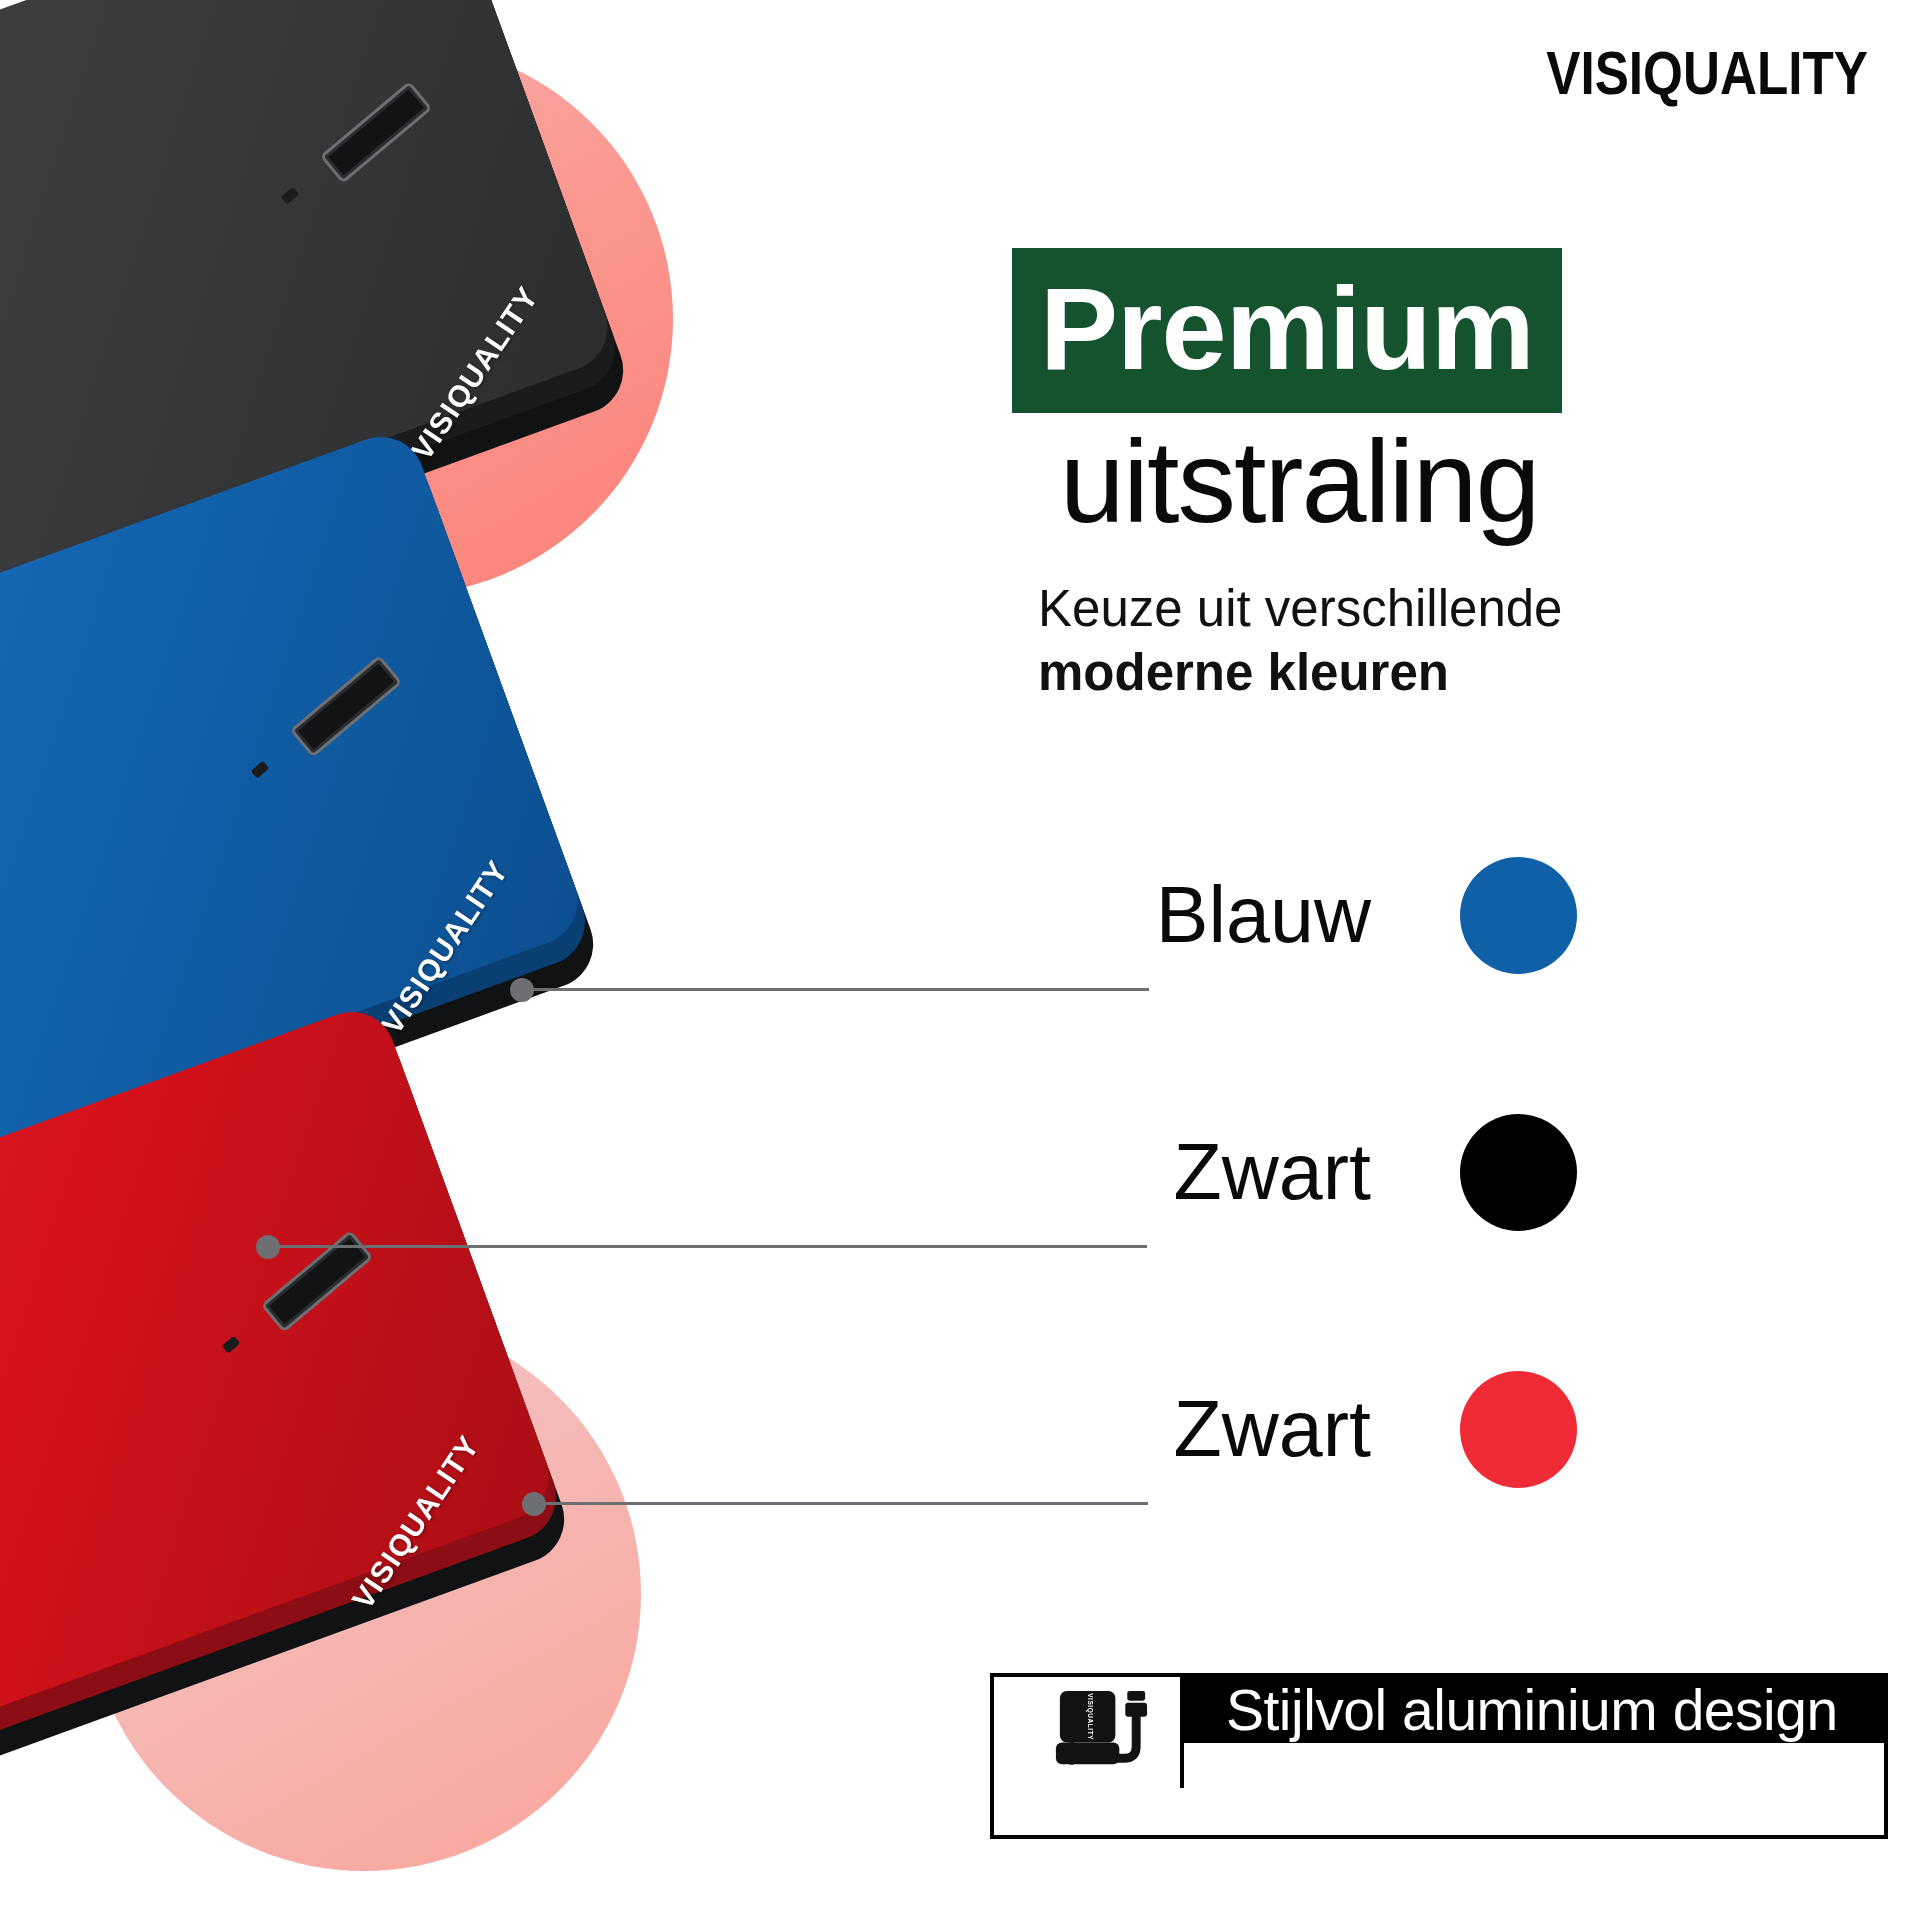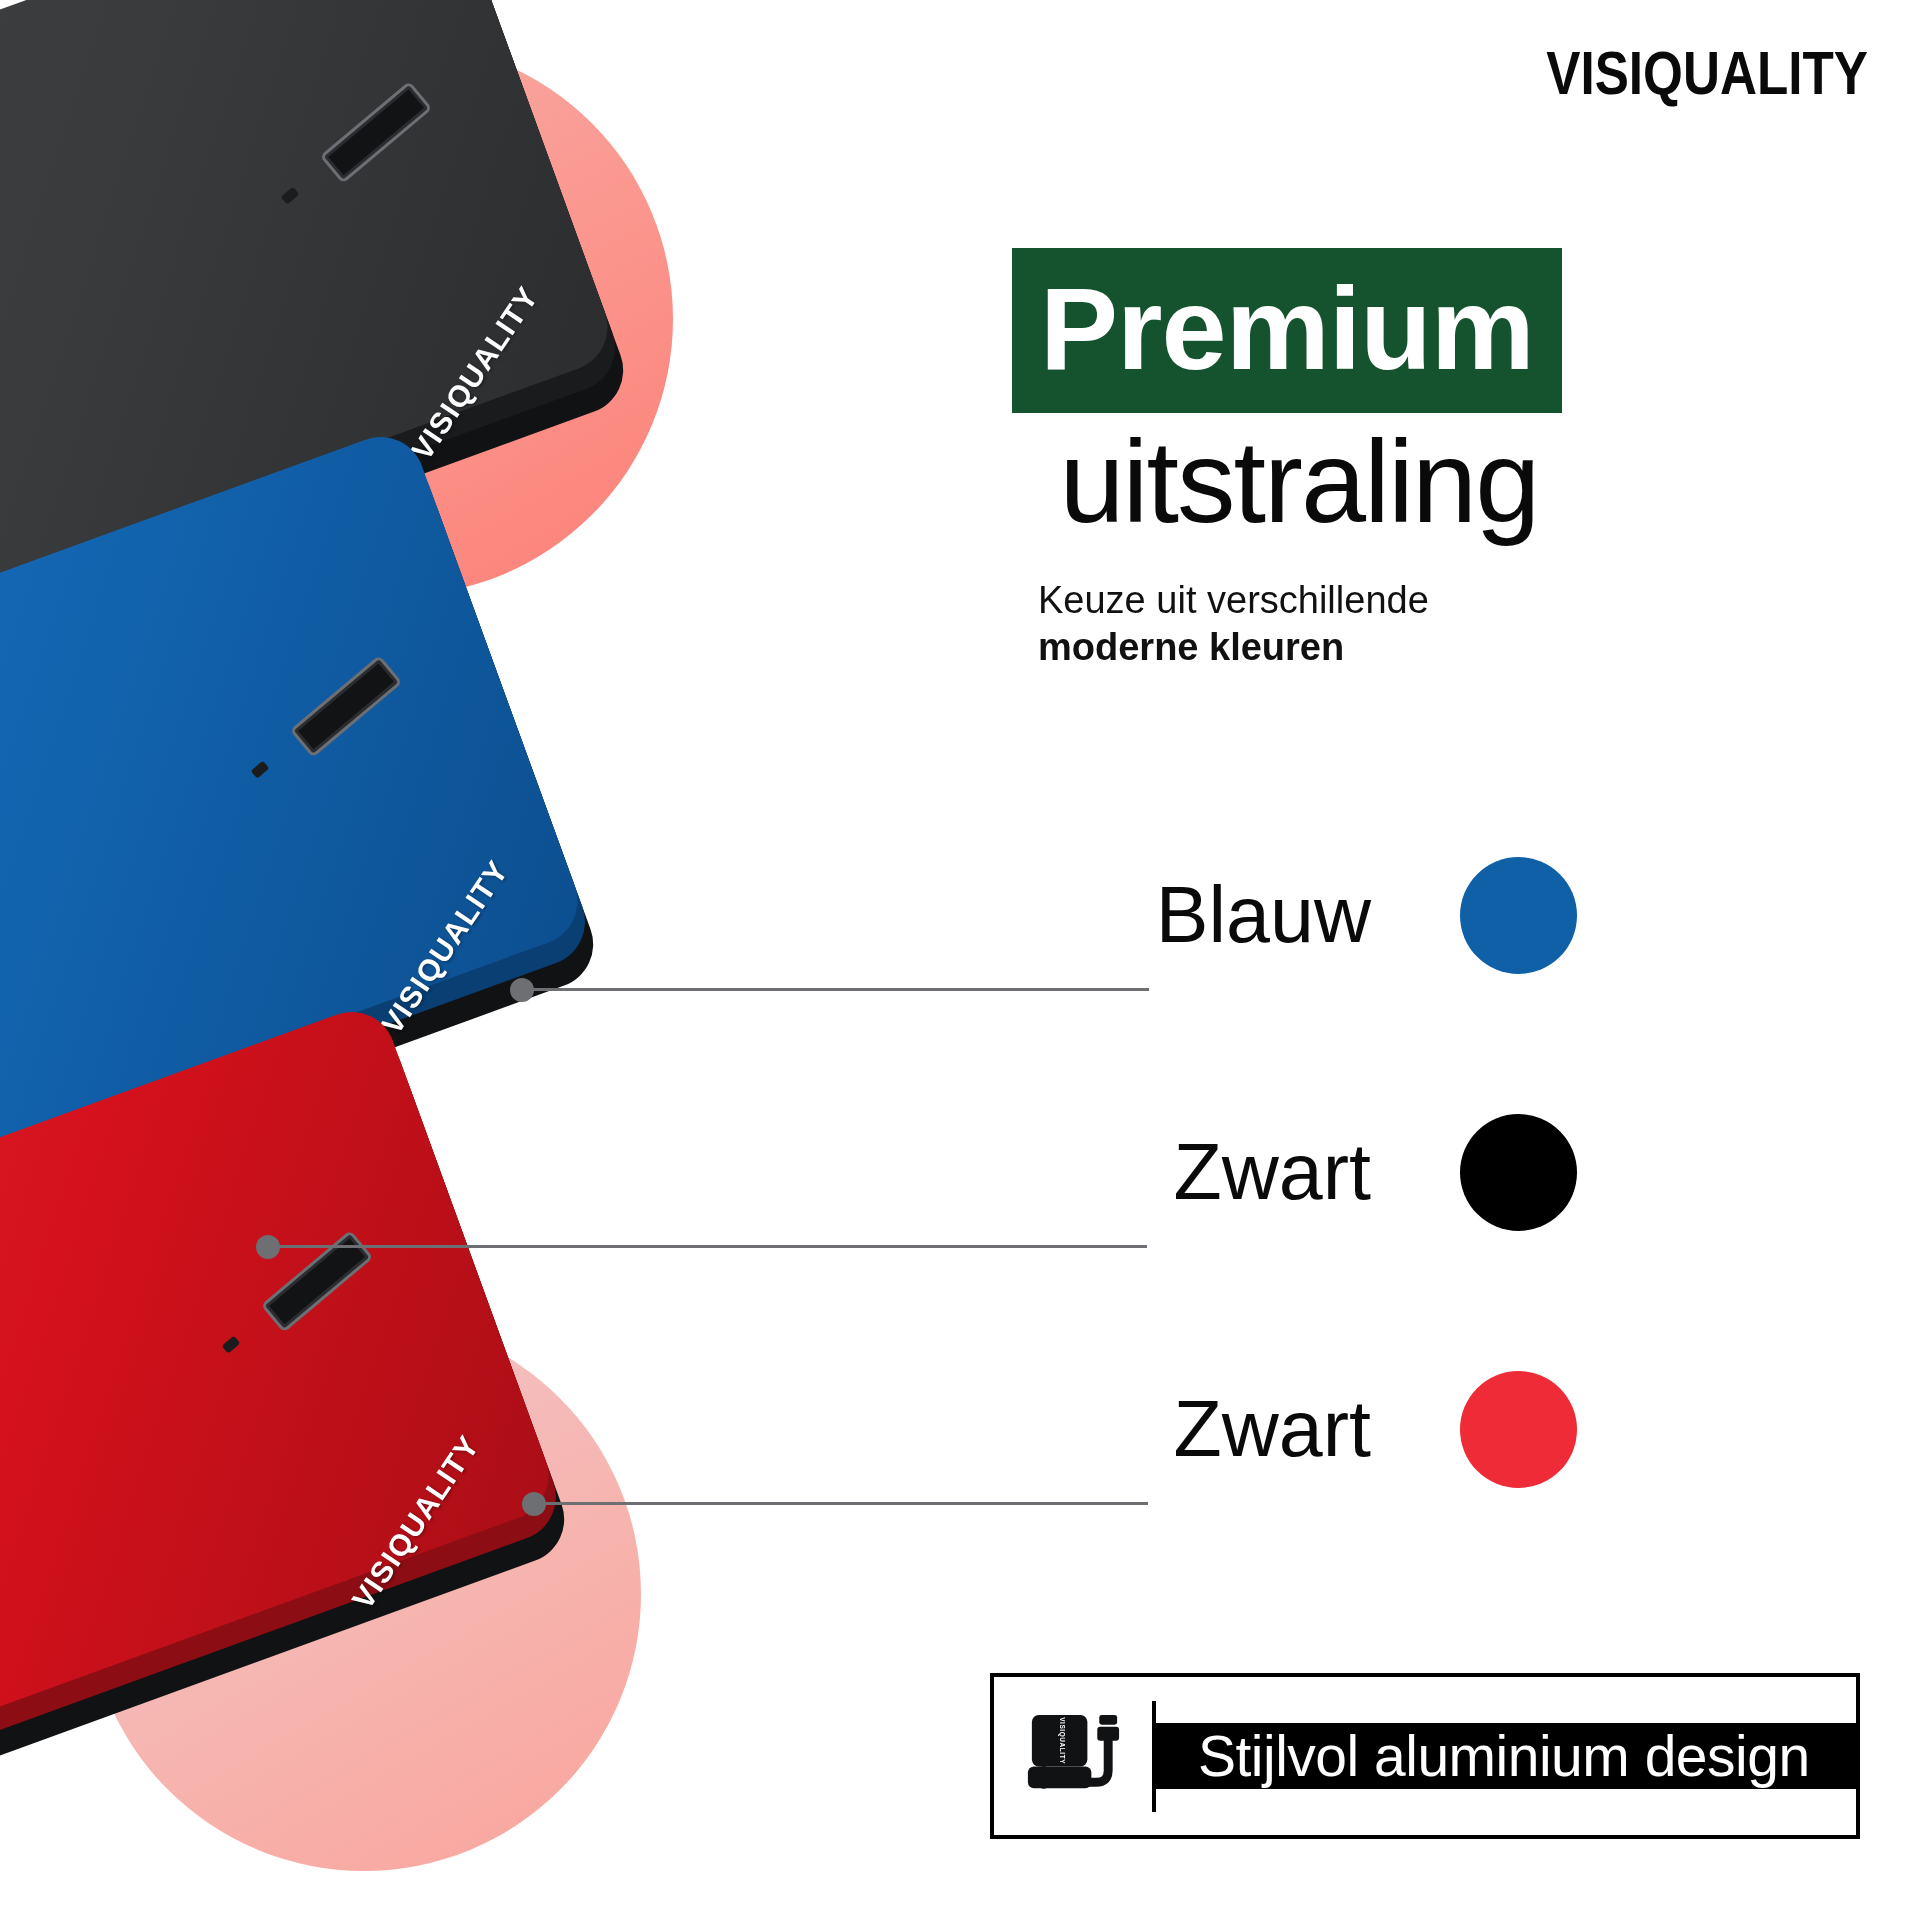--- a/index.html
+++ b/index.html
@@ -175,21 +175,21 @@
     font-weight: 300;
     line-height: 1.08;
     color: #0a0a0a;
     letter-spacing: -2px;
     padding-left: 24px;
     text-align: center;
   }
   .h-desc {
     margin-top: 32px;
     padding-left: 26px;
-    font-size: 38px;
+    font-size: 51px;
     line-height: 1.24;
     color: #111111;
     font-weight: 400;
   }
   .h-desc .strong { font-weight: 700; display: block; }
 
   
   .legend {
     position: absolute;
     left: 248px;
@@ -253,23 +253,24 @@
   .row-rood  .legend-label{ right: 501px; }
   .row-rood  .legend-swatch { right: 295px; }
 
   
   .badge {
     position: absolute;
     left: 990px;
     top: 1673px;
     height: 158px;
     display: flex;
-    align-items: center;
+    align-items: flex-start;
     border: 4px solid #000000;
     z-index: 9;
+    padding-left: 28px;
   }
   .badge-icon {
     width: 158px;
     background: #ffffff;
     display: flex;
     align-items: center;
     justify-content: center;
     border-right: 4px solid #000000;
     flex: none;
   }

